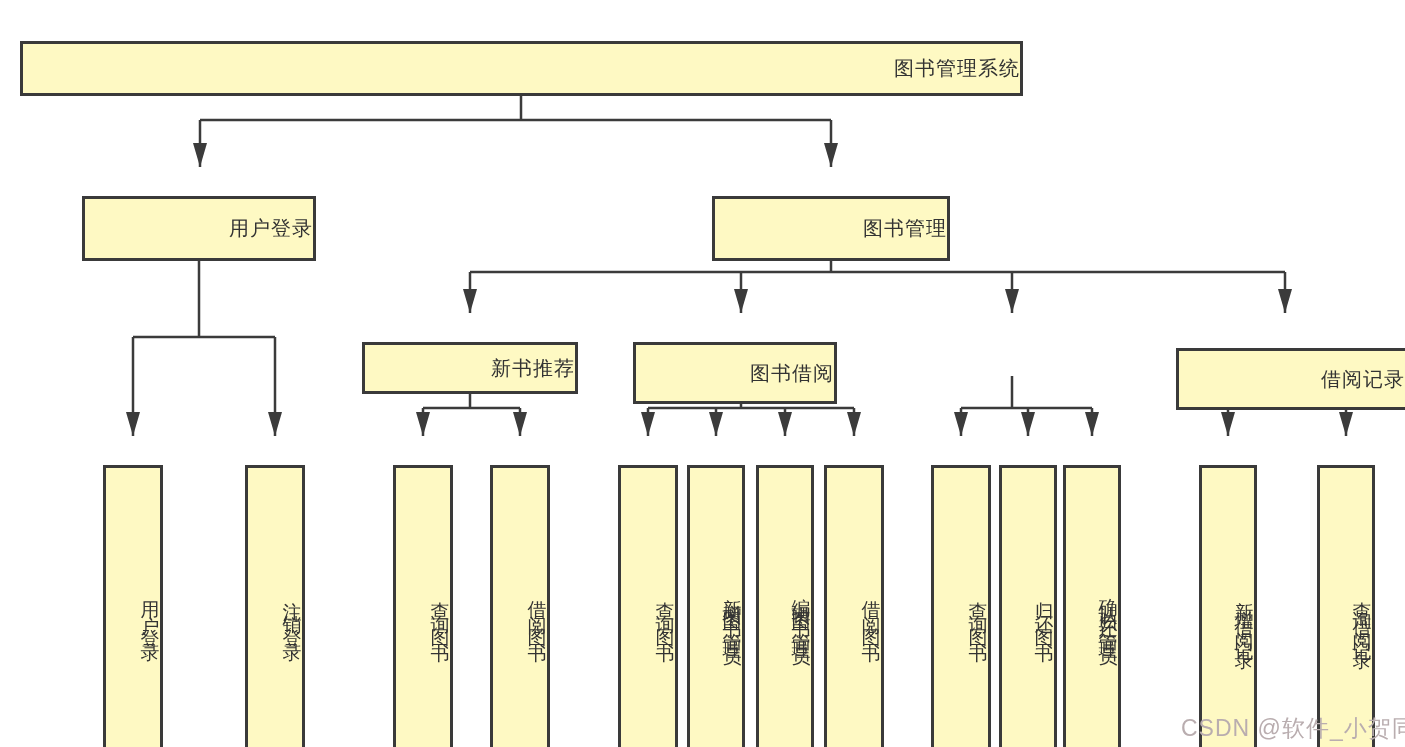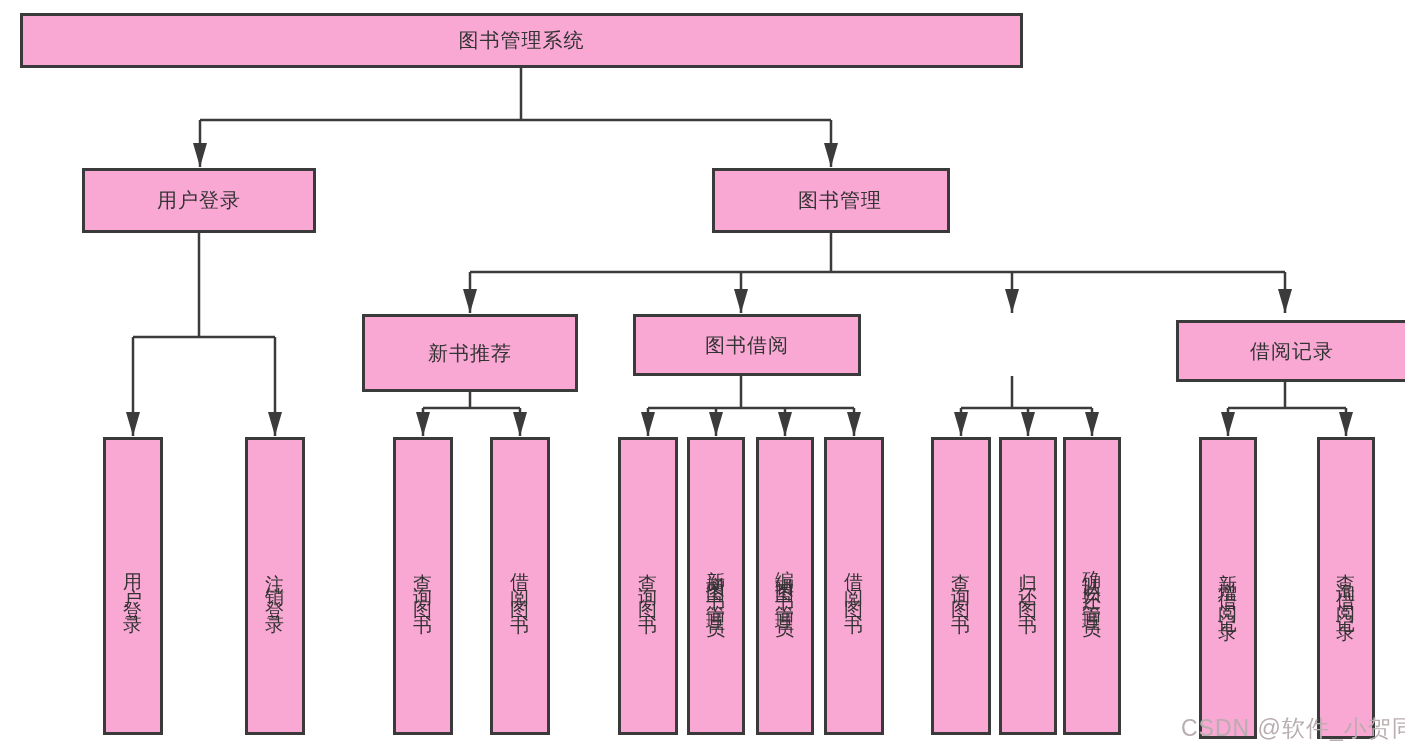--- a/index.html
+++ b/index.html
@@ -15,24 +15,25 @@
     position:relative;
     width:1405px;height:747px;
     background:var(--bg);
     overflow:hidden;
   }
   #wires{position:absolute;left:0;top:0;width:1405px;height:747px;z-index:1;}
   .node{
     position:absolute;
     box-sizing:border-box;
     border:3px solid var(--border);
-    background:#f9a8d4;
-    display:flex;align-items:center;justify-content:center;
+    background:#fef9c3;
+    display:flex;align-items:center;justify-content:flex-end;
     color:var(--text);
     z-index:2;
+    margin-top:28px;
   }
   .h-node{font-size:20px;letter-spacing:1px;}
   .leaf{
     top:437px;height:298px;width:60px;
   }
   .leaf span{
     writing-mode:vertical-rl;
     text-orientation:mixed;
     font-size:19px;
     color:var(--text);
@@ -103,24 +104,24 @@
     <span>图书管理系统</span>
   </div>
 
   <div class="node h-node" style="left:82px;top:168px;width:234px;height:65px;">
     <span>用户登录</span>
   </div>
   <div class="node h-node" style="left:712px;top:168px;width:238px;height:65px;padding-left:18px;">
     <span>图书管理</span>
   </div>
 
-  <div class="node h-node" style="left:362px;top:314px;width:216px;height:78px;">
+  <div class="node h-node" style="left:362px;top:314px;width:216px;height:52px;">
     <span>新书推荐</span>
   </div>
-  <div class="node h-node" style="left:633px;top:314px;width:228px;height:62px;">
+  <div class="node h-node" style="left:633px;top:314px;width:204px;height:62px;">
     <span>图书借阅</span>
   </div>
   <div class="node h-node" style="left:1176px;top:320px;width:232px;height:62px;">
     <span>借阅记录</span>
   </div>
 
   <div class="node leaf ls-wide" style="left:103px;">
     <span>用户登录</span>
   </div>
   <div class="node leaf ls-wide" style="left:245px;">

